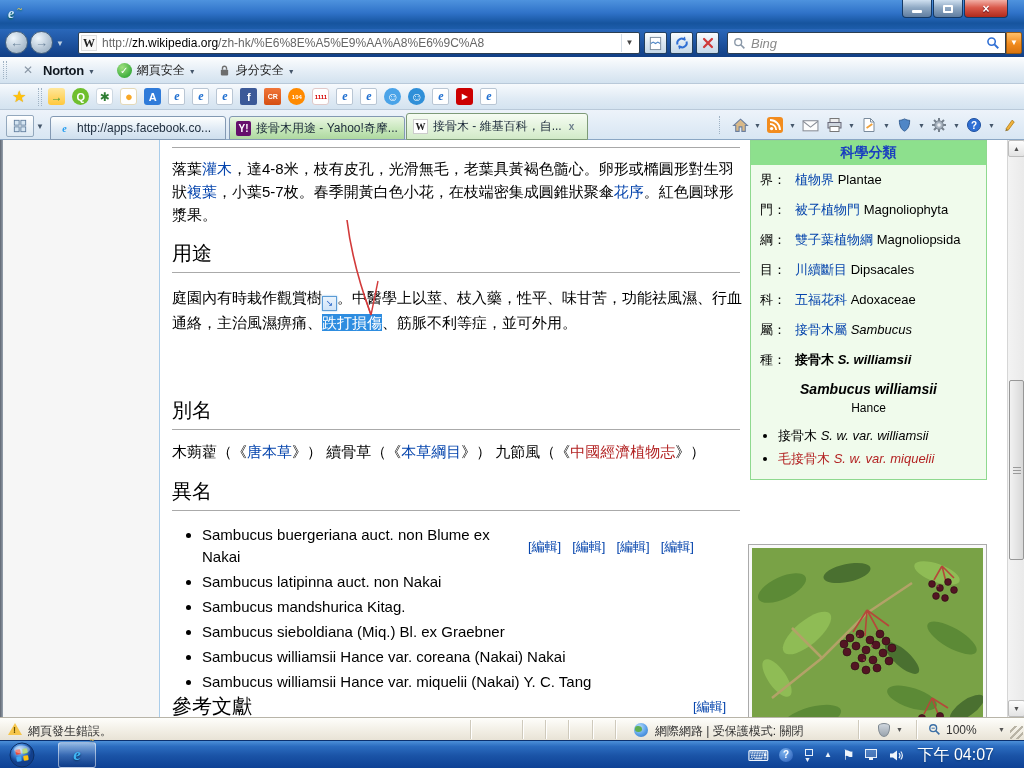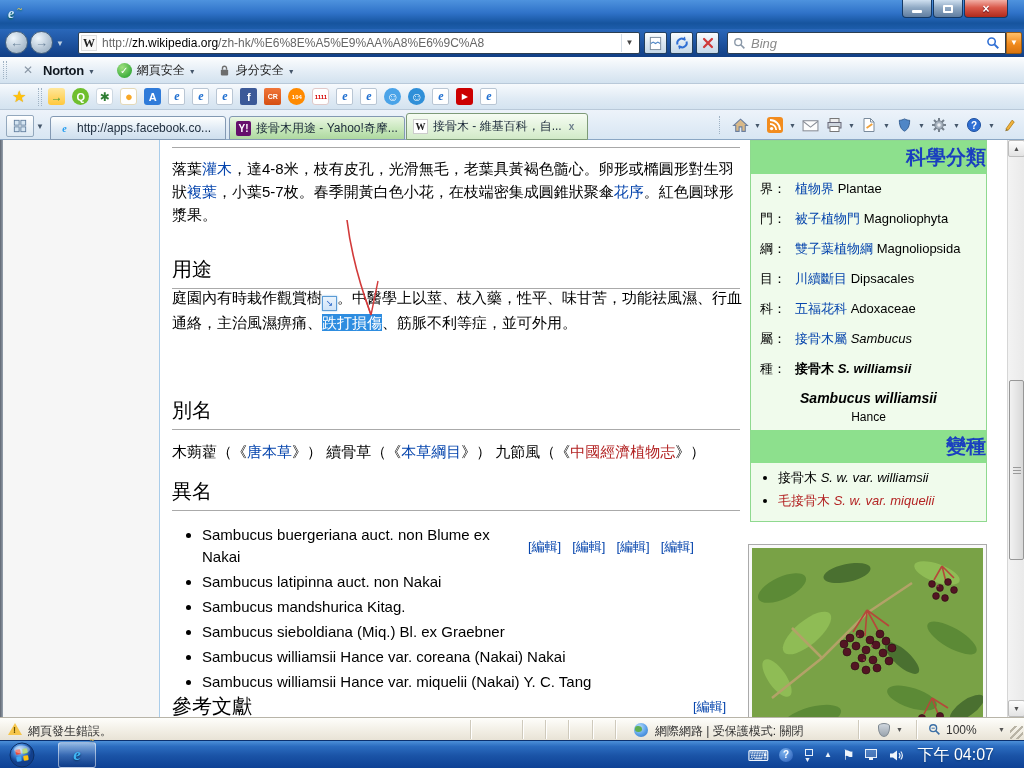--- a/index.html
+++ b/index.html
@@ -84,21 +84,21 @@
 h2.wh{position:absolute;font-size:20px;font-weight:400;color:#000;border-bottom:1px solid #aaa;padding-bottom:5px}
 .obj-ico{display:inline-block;width:15px;height:15px;border:1px solid #5b9bd5;background:linear-gradient(#eaf3fc,#cfe4f8);vertical-align:-3px;text-align:center;line-height:13px;font-size:9px;color:#2a66c8;box-shadow:0 0 2px #8fc0ea}
 #syn-list{position:absolute;left:188px;top:384px;width:556px}
 #syn-list li{margin:0 0 3px 14px;font-size:15px;line-height:22px;color:#000}
 #syn-list li:first-child{width:300px}
 #edit-cluster{position:absolute;left:528px;top:398px;display:flex;gap:11px;font-size:13px}
 #edit-cluster span{color:#0645ad}
 #ref-edit{position:absolute;left:693px;top:558px;font-size:13px;color:#0645ad}
 
 #infobox{position:absolute;left:750px;top:0;width:237px;background:#f0fbec;border:1px solid #8fd98f;font-size:13px;color:#000;padding-bottom:6px}
-.ib-h{background:#8de08d;color:#1a3fbf;font-weight:bold;font-size:20px;text-align:right;padding:3px 0}
+.ib-h{background:#8de08d;color:#1a3fbf;font-weight:bold;font-size:14px;text-align:center;padding:3px 0}
 .ib-row{display:flex;padding:6px 4px 6px 9px;align-items:baseline}
 .ib-row .lab{width:35px;flex:none}
 .ib-bin{text-align:center;font:bold italic 14px "Liberation Sans",sans-serif;padding:6px 0 2px}
 .ib-auth{text-align:center;font-size:12px;padding:2px 0 6px}
 #ib-varlist{margin:6px 0 4px 27px}
 #ib-varlist li{margin:5px 0;font-size:13px}
 
 #photo-frame{position:absolute;left:748px;top:404px;width:239px;height:200px;background:#f9f9f9;border:1px solid #aaa;padding:3px}
 
 #vscroll{position:absolute;right:0;top:0;width:17px;height:577px;background:linear-gradient(90deg,#f3f3f3,#eaeaea);border-left:1px solid #d6d6d6}
@@ -342,21 +342,21 @@
 </div>
 
 <div id="viewport">
   <div id="win-edge"></div>
   <div id="wikileft"></div>
 
   <div class="hrule" style="left:172px;top:7px;width:568px"></div>
 
   <p class="ptext" style="left:172px;top:17px;width:572px"><span>落葉</span><span class="wlink">灌木</span><span>，達4-8米，枝有皮孔，光滑無毛，老葉具黃褐色髓心。卵形或橢圓形對生羽狀</span><span class="wlink">複葉</span><span>，小葉5-7枚。春季開黃白色小花，在枝端密集成圓錐狀聚傘</span><span class="wlink">花序</span><span>。紅色圓球形漿果。</span></p>
 
-  <h2 class="wh" style="left:172px;top:116px;width:568px">用途</h2>
+  <h2 class="wh" style="left:172px;top:100px;width:568px">用途</h2>
 
   <p class="ptext" style="left:172px;top:146px;width:572px"><span>庭園內有時栽作觀賞樹</span><span class="obj-ico">↘</span><span>。中醫學上以莖、枝入藥，性平、味甘苦，功能祛風濕、行血通絡，主治風濕痹痛、</span><span class="sel">跌打損傷</span><span>、筋脈不利等症，並可外用。</span></p>
 
 
   <h2 class="wh" style="left:172px;top:257px;width:568px">別名</h2>
 
   <p class="ptext" style="left:172px;top:300px;width:572px"><span>木蒴藋（《</span><span class="wlink">唐本草</span><span>》）  續骨草（《</span><span class="wlink">本草綱目</span><span>》）  九節風（《</span><span class="rlink">中國經濟植物志</span><span>》）</span></p>
 
   <h2 class="wh" style="left:172px;top:338px;width:568px">異名</h2>
 
@@ -404,21 +404,20 @@
     <div class="ib-row">
         <span class="lab">屬：</span>
         <span><span class="wlink">接骨木屬</span> <i>Sambucus</i></span>
       </div>
     <div class="ib-row">
         <span class="lab">種：</span>
         <span><b>接骨木 </b><b><i>S. williamsii</i></b></span>
       </div>
     <div class="ib-bin">Sambucus williamsii</div>
     <div class="ib-auth">Hance</div>
-    <div class="ib-h">變種</div>
     <ul id="ib-varlist">
       <li><span>接骨木 </span><i>S. w. var. williamsii</i></li>
       <li><span class="rlink">毛接骨木 </span><i class="rlink">S. w. var. miquelii</i></li>
     </ul>
   </div>
 
   <div id="photo-frame">
     <svg width="231" height="200" viewBox="0 0 231 200" preserveAspectRatio="none">
       <rect width="231" height="200" fill="#79a246"></rect>
       <g fill="#5c8a36">

